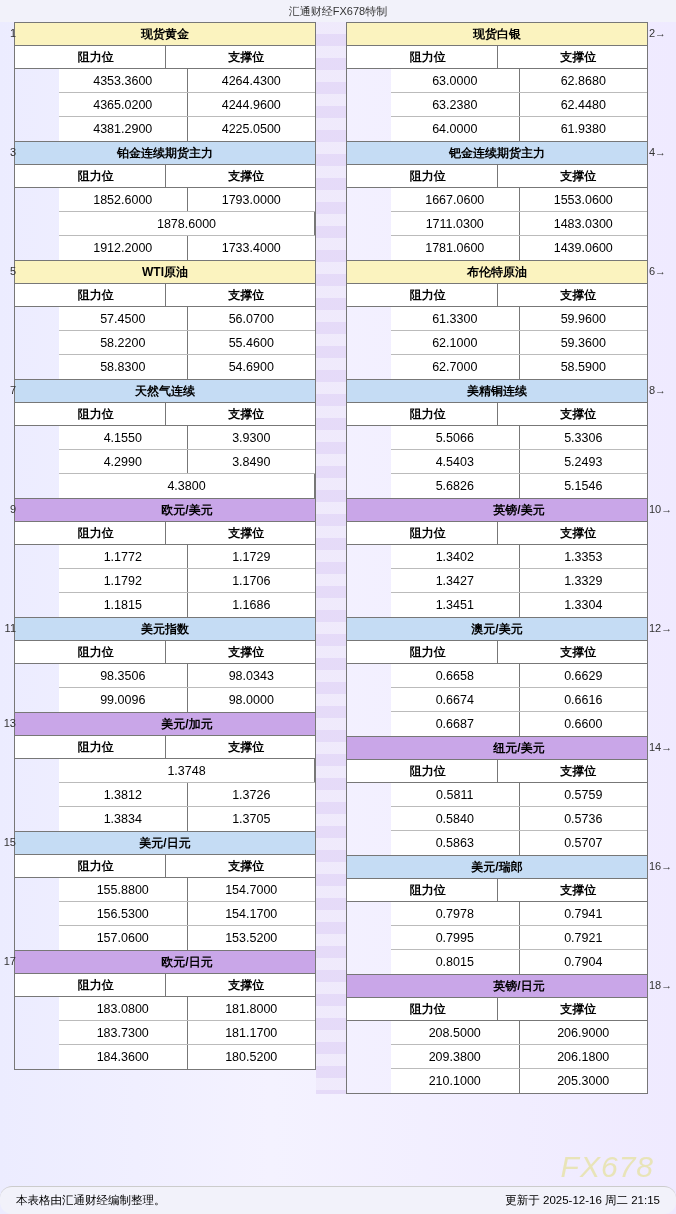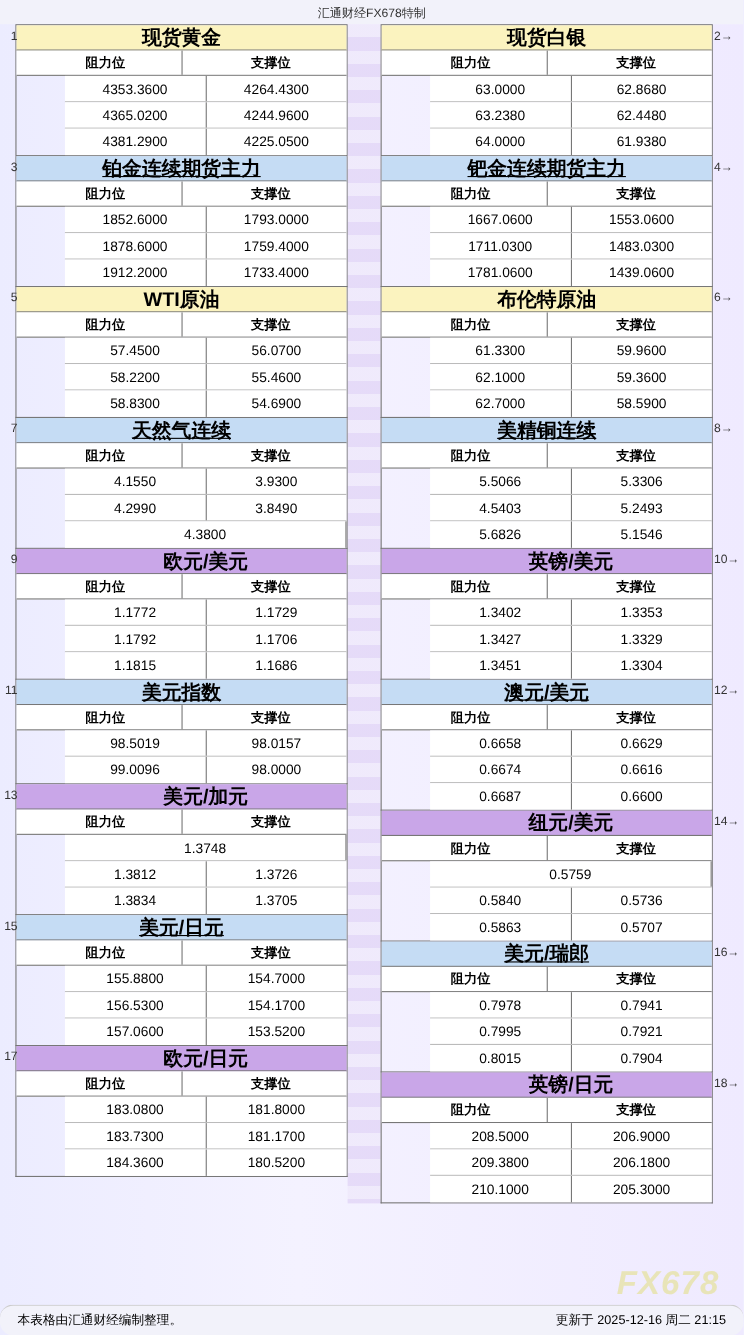--- a/index.html
+++ b/index.html
@@ -29,21 +29,21 @@
     box-sizing:border-box;
     border:1px solid #777;
     border-top:none;
     position:relative;
   }
   .block.firstrow{border-top:1px solid #777;}
   .blk-title{
     height:23px;line-height:23px;
     text-align:center;
     font-weight:bold;
-    font-size:18px;
+    font-size:12px;
     border-bottom:1px solid #777;
     box-sizing:border-box;
   }
   .blk-head{
     display:flex;
     height:23px;
     border-bottom:1px solid #777;
     background:#ffffff;
     box-sizing:border-box;
   }
@@ -69,21 +69,21 @@
   .row div{
     flex:1;
     text-align:center;
     line-height:24px;
     font-size:12.5px;
     box-sizing:border-box;
   }
   .row div:first-child{border-right:1px solid #777;}
   
   .t-gold{background:#fbf3bf;}
-  .t-blue{background:#c5dcf4;text-decoration:underline;}
+  .t-blue{background:#c5dcf4;}
   .t-purple{background:#c9a6e8;padding-left:44px;}
   
   .idx{
     position:absolute;
     font-size:11px;
     color:#333;
     left:-13px;
     top:4px;
     width:14px;
     text-align:right;
@@ -104,21 +104,21 @@
     font-size:11.5px;
     background:#f2f2fa;
     border-top:1px solid #ccc;
     border-radius:12px;
   }
   .watermark{
     position:absolute;
     right:22px;bottom:30px;
     font-size:30px;
     font-style:italic;
-    font-weight:bold;
+    font-weight:normal;
     color:rgba(230,225,160,.75);
     letter-spacing:1px;
     pointer-events:none;
   }
   .gridwrap{position:relative;}
   .stripe{
     position:absolute;
     top:0;bottom:0;
     left:316px;
     width:30px;
@@ -169,21 +169,20 @@
             <div class="blk-head">
               <div>阻力位</div>
               <div>支撑位</div>
             </div>
             <div class="row">
               <div>1852.6000</div>
               <div>1793.0000</div>
             </div>
             <div class="row">
               <div>1878.6000</div>
-              <div>1759.4000</div>
             </div>
             <div class="row">
               <div>1912.2000</div>
               <div>1733.4000</div>
             </div>
           </div>
           <div class="block">
             <div class="idx">5</div>
             <div class="blk-title t-gold">WTI原油</div>
             <div class="blk-head">
@@ -243,22 +242,22 @@
             </div>
           </div>
           <div class="block">
             <div class="idx">11</div>
             <div class="blk-title t-blue">美元指数</div>
             <div class="blk-head">
               <div>阻力位</div>
               <div>支撑位</div>
             </div>
             <div class="row">
-              <div>98.5019</div>
-              <div>98.0157</div>
+              <div>98.3506</div>
+              <div>98.0343</div>
             </div>
             <div class="row">
               <div>99.0096</div>
               <div>98.0000</div>
             </div>
           </div>
           <div class="block">
             <div class="idx">13</div>
             <div class="blk-title t-purple">美元/加元</div>
             <div class="blk-head">
@@ -441,20 +440,21 @@
             </div>
           </div>
           <div class="block">
             <div class="idx right">14→</div>
             <div class="blk-title t-purple">纽元/美元</div>
             <div class="blk-head">
               <div>阻力位</div>
               <div>支撑位</div>
             </div>
             <div class="row">
+              <div>0.5811</div>
               <div>0.5759</div>
             </div>
             <div class="row">
               <div>0.5840</div>
               <div>0.5736</div>
             </div>
             <div class="row">
               <div>0.5863</div>
               <div>0.5707</div>
             </div>

